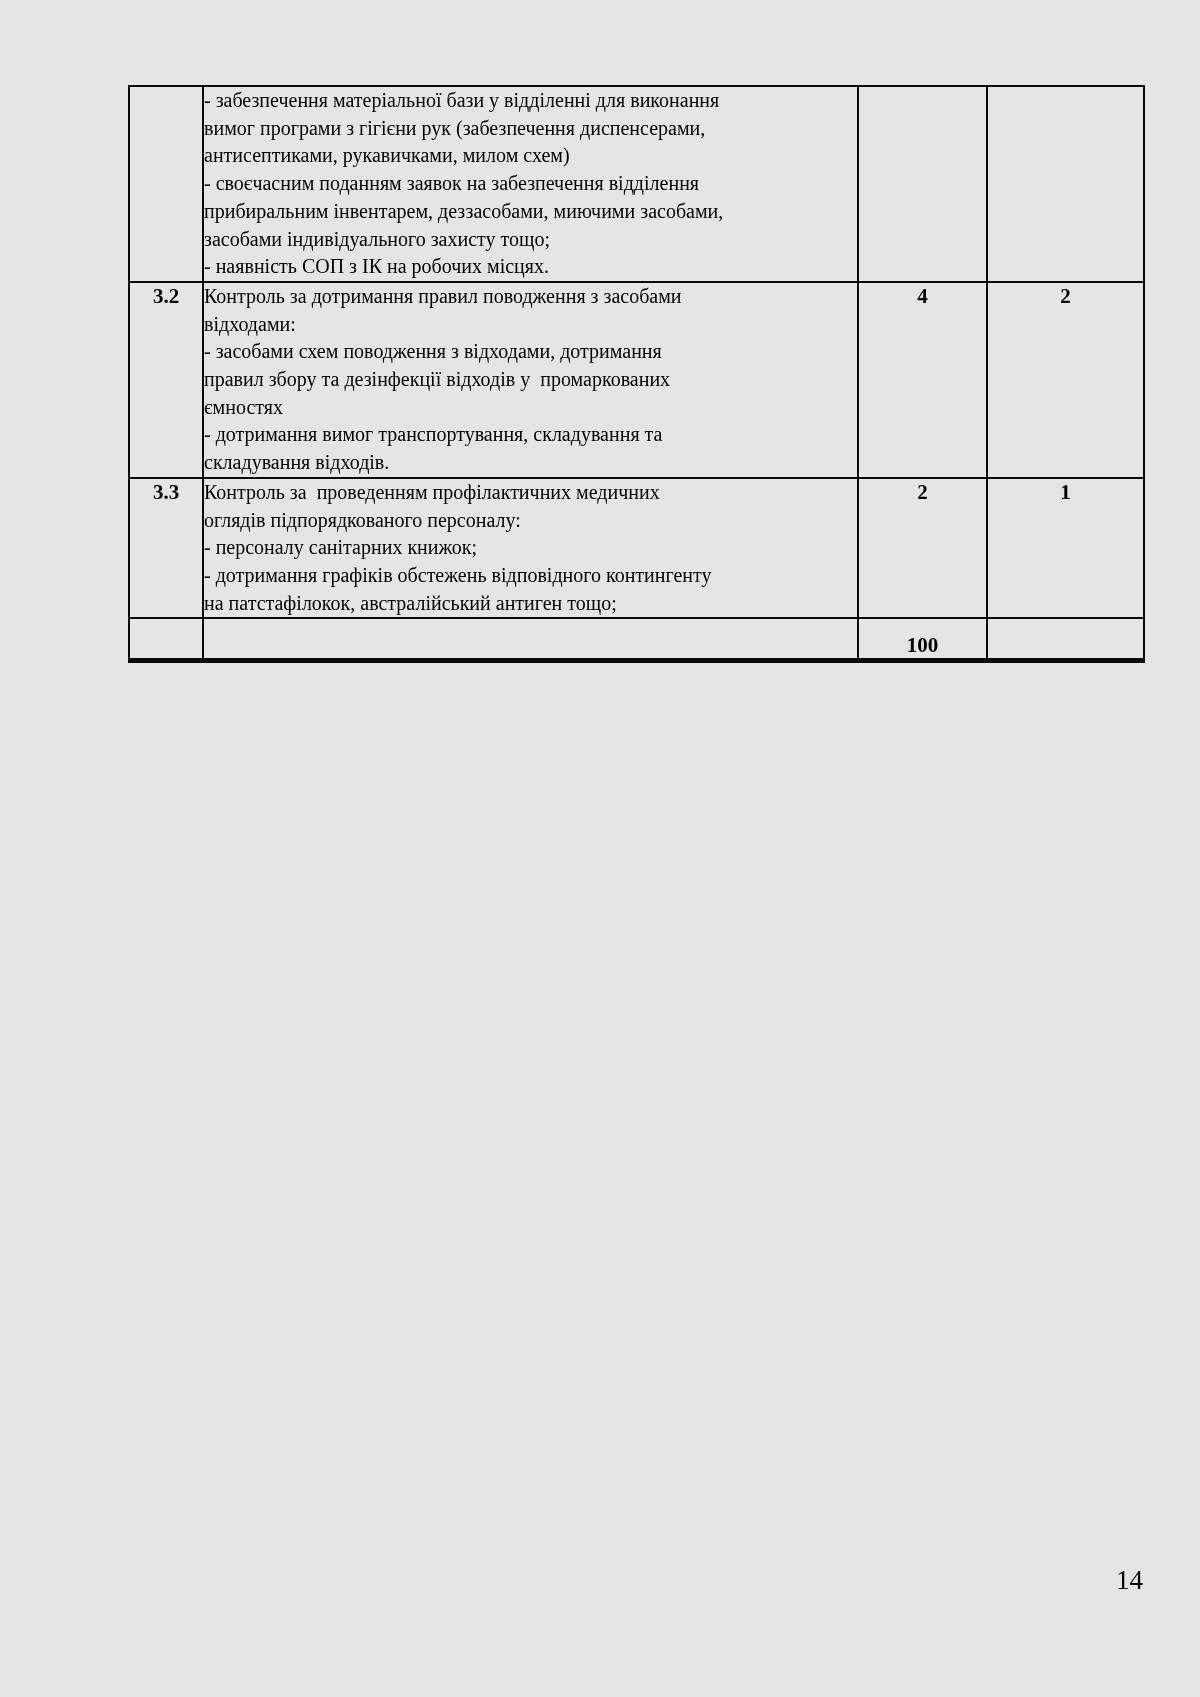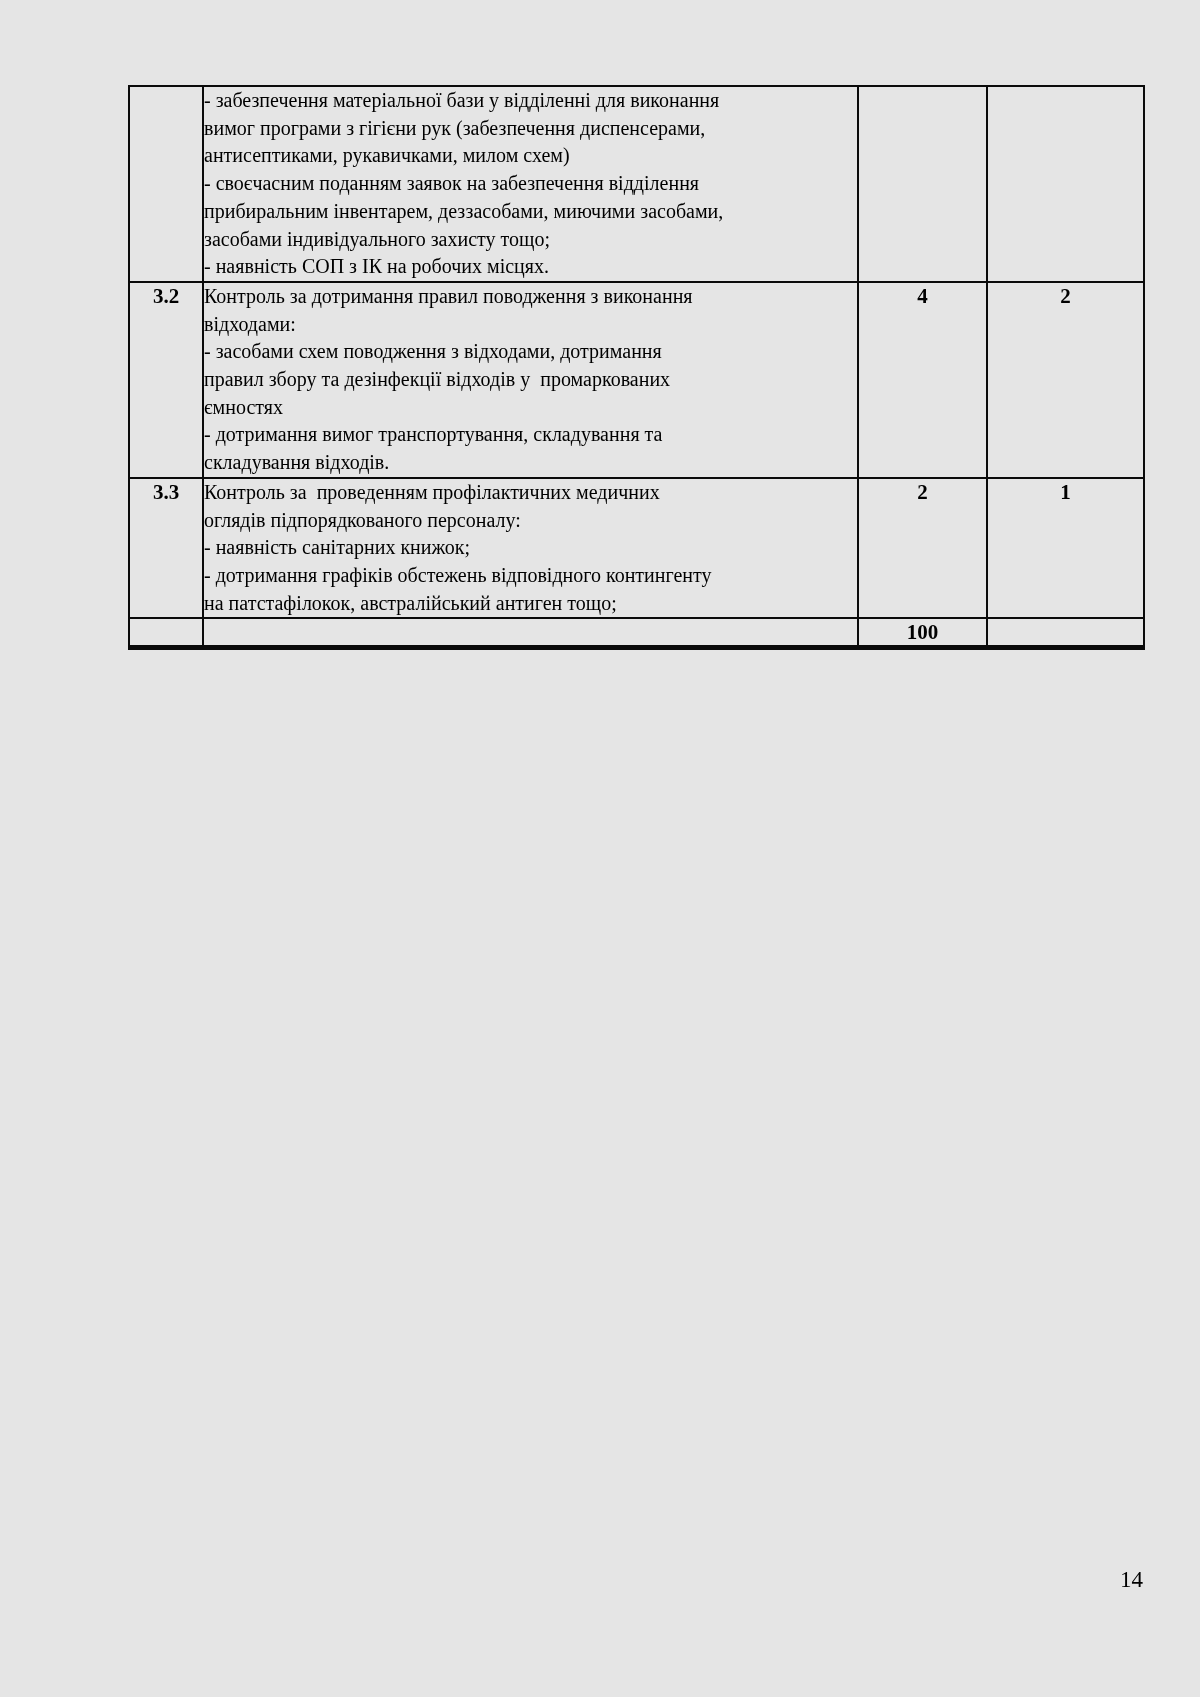--- a/index.html
+++ b/index.html
@@ -49,28 +49,28 @@
     white-space: pre-wrap;
   }
   td.pts-cell {
     text-align: center;
     font-weight: bold;
     font-size: 21px;
     line-height: 27px;
     padding-top: 3px;
   }
   tr.total-row td.pts-cell {
-    padding-top: 0;
+    padding-top: 13px;
     line-height: 26px;
   }
   .page-number {
     position: absolute;
     top: 1565px;
     right: 57px;
-    font-size: 23px;
+    font-size: 27px;
     line-height: 30px;
     text-align: right;
   }
 </style>
 </head>
 <body>
 
 <div class="page">
 
   <table class="score-table">
@@ -91,37 +91,37 @@
             <div class="desc-line">прибиральним інвентарем, деззасобами, миючими засобами,</div>
             <div class="desc-line">засобами індивідуального захисту тощо;</div>
             <div class="desc-line">- наявність СОП з ІК на робочих місцях.</div>
           </td>
           <td class="pts-cell"></td>
           <td class="pts-cell"></td>
         </tr>
         <tr style="height: 195px;">
           <td class="num-cell">3.2</td>
           <td class="desc-cell">
-            <div class="desc-line">Контроль за дотримання правил поводження з виконання</div>
+            <div class="desc-line">Контроль за дотримання правил поводження з засобами</div>
             <div class="desc-line">відходами:</div>
             <div class="desc-line">- засобами схем поводження з відходами, дотримання</div>
             <div class="desc-line">правил збору та дезінфекції відходів у  промаркованих</div>
             <div class="desc-line">ємностях</div>
             <div class="desc-line">- дотримання вимог транспортування, складування та</div>
             <div class="desc-line">складування відходів.</div>
           </td>
           <td class="pts-cell">4</td>
           <td class="pts-cell">2</td>
         </tr>
         <tr style="height: 140px;">
           <td class="num-cell">3.3</td>
           <td class="desc-cell">
             <div class="desc-line">Контроль за  проведенням профілактичних медичних</div>
             <div class="desc-line">оглядів підпорядкованого персоналу:</div>
-            <div class="desc-line">- наявність санітарних книжок;</div>
+            <div class="desc-line">- персоналу санітарних книжок;</div>
             <div class="desc-line">- дотримання графіків обстежень відповідного контингенту</div>
             <div class="desc-line">на патстафілокок, австралійський антиген тощо;</div>
           </td>
           <td class="pts-cell">2</td>
           <td class="pts-cell">1</td>
         </tr>
         <tr class="total-row" style="height: 28px;">
           <td class="num-cell"></td>
           <td class="desc-cell"></td>
           <td class="pts-cell">100</td>

